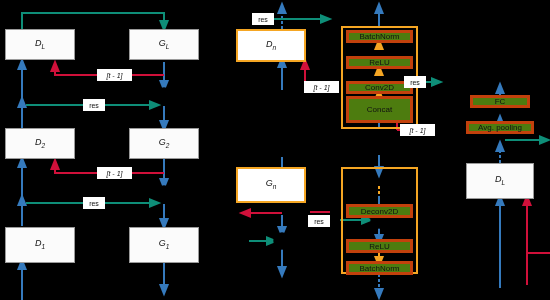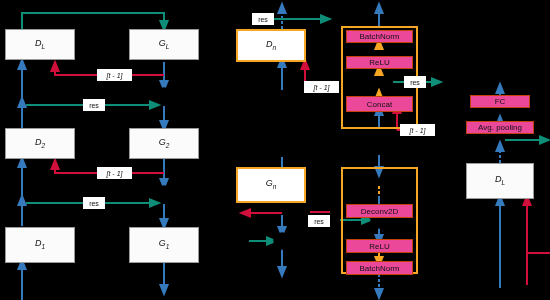--- a/index.html
+++ b/index.html
@@ -14,21 +14,21 @@
     position:absolute;background:#fbfbfb;border:1px solid #9a9a9a;
     display:flex;align-items:center;justify-content:center;
     color:#111;box-sizing:border-box;
   }
   .box.orange{border:2px solid #f5a623;background:#ffffff;}
   .box .lbl{font-style:italic;font-size:9px;line-height:1;}
   .box .lbl sub{font-style:italic;font-size:6.5px;}
 
   
   .chip{
-    position:absolute;background:#ec4899;border:1px solid #c2410c;
+    position:absolute;background:#4d7c0f;border:3px solid #c2410c;
     display:flex;align-items:center;justify-content:center;
     font-size:8px;color:#111;box-sizing:border-box;white-space:nowrap;
   }
 
   
   .group{
     position:absolute;border:2px solid #f5a623;background:transparent;
     box-sizing:border-box;
   }
 
@@ -171,21 +171,22 @@
   <div class="tag ital" style="left:304px;top:81px;width:35px;height:12px;">[t - 1]</div>
 
   <div class="box orange" style="left:236px;top:167px;width:70px;height:36px;">
     <span class="lbl"><i>G</i><sub>n</sub></span>
   </div>
   <div class="tag" style="left:308px;top:215px;width:22px;height:12px;">res</div>
 
   <div class="group" style="left:341px;top:26px;width:77px;height:103px;"></div>
   <div class="chip" style="left:346px;top:30px;width:67px;height:13px;">BatchNorm</div>
   <div class="chip" style="left:346px;top:56px;width:67px;height:13px;">ReLU</div>
-  <div class="chip" style="left:346px;top:96px;width:67px;height:16px;">Concat</div>
+  <div class="chip" style="left:346px;top:81px;width:67px;height:13px;">Conv2D</div>
+  <div class="chip" style="left:346px;top:96px;width:67px;height:27px;">Concat</div>
   <div class="tag" style="left:404px;top:76px;width:22px;height:12px;">res</div>
   <div class="tag ital" style="left:400px;top:124px;width:35px;height:12px;">[t - 1]</div>
 
   <div class="group" style="left:341px;top:167px;width:77px;height:107px;"></div>
   <div class="chip" style="left:346px;top:172px;width:67px;height:14px;margin-top:32px;">Deconv2D</div>
   <div class="chip" style="left:346px;top:239px;width:67px;height:14px;">ReLU</div>
   <div class="chip" style="left:346px;top:261px;width:67px;height:14px;">BatchNorm</div>
 
   <div class="chip" style="left:470px;top:95px;width:60px;height:13px;">FC</div>
   <div class="chip" style="left:466px;top:121px;width:68px;height:13px;">Avg. pooling</div>

